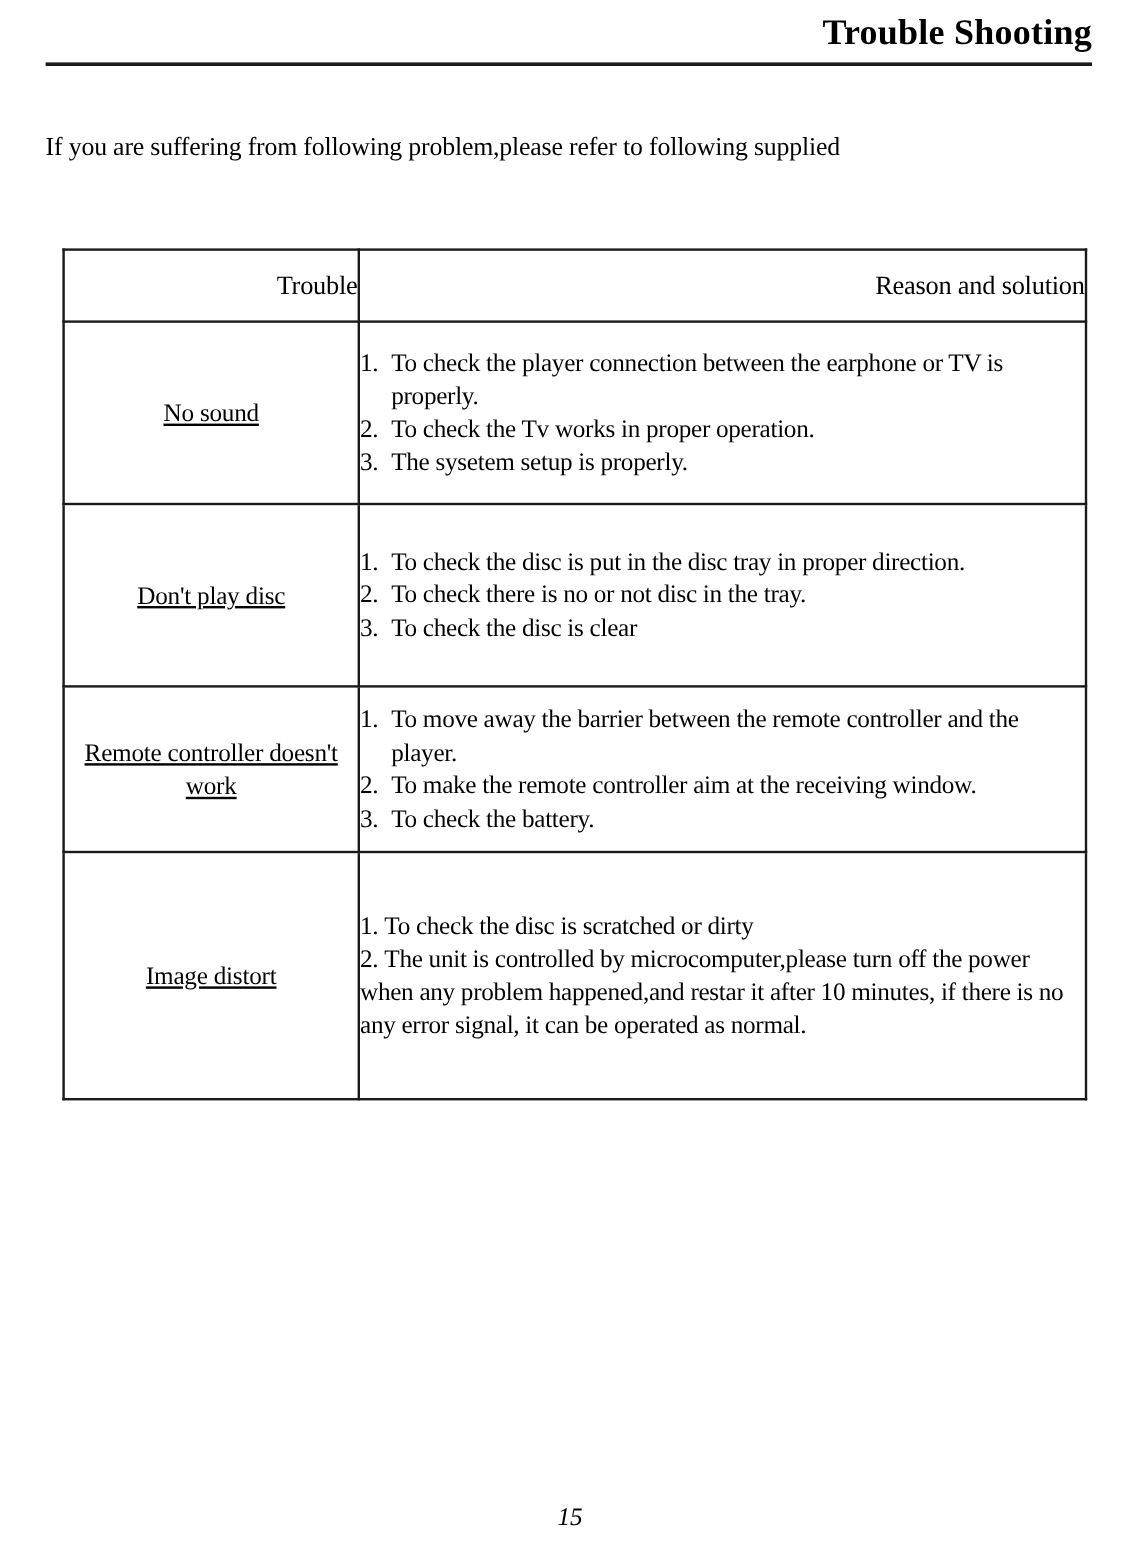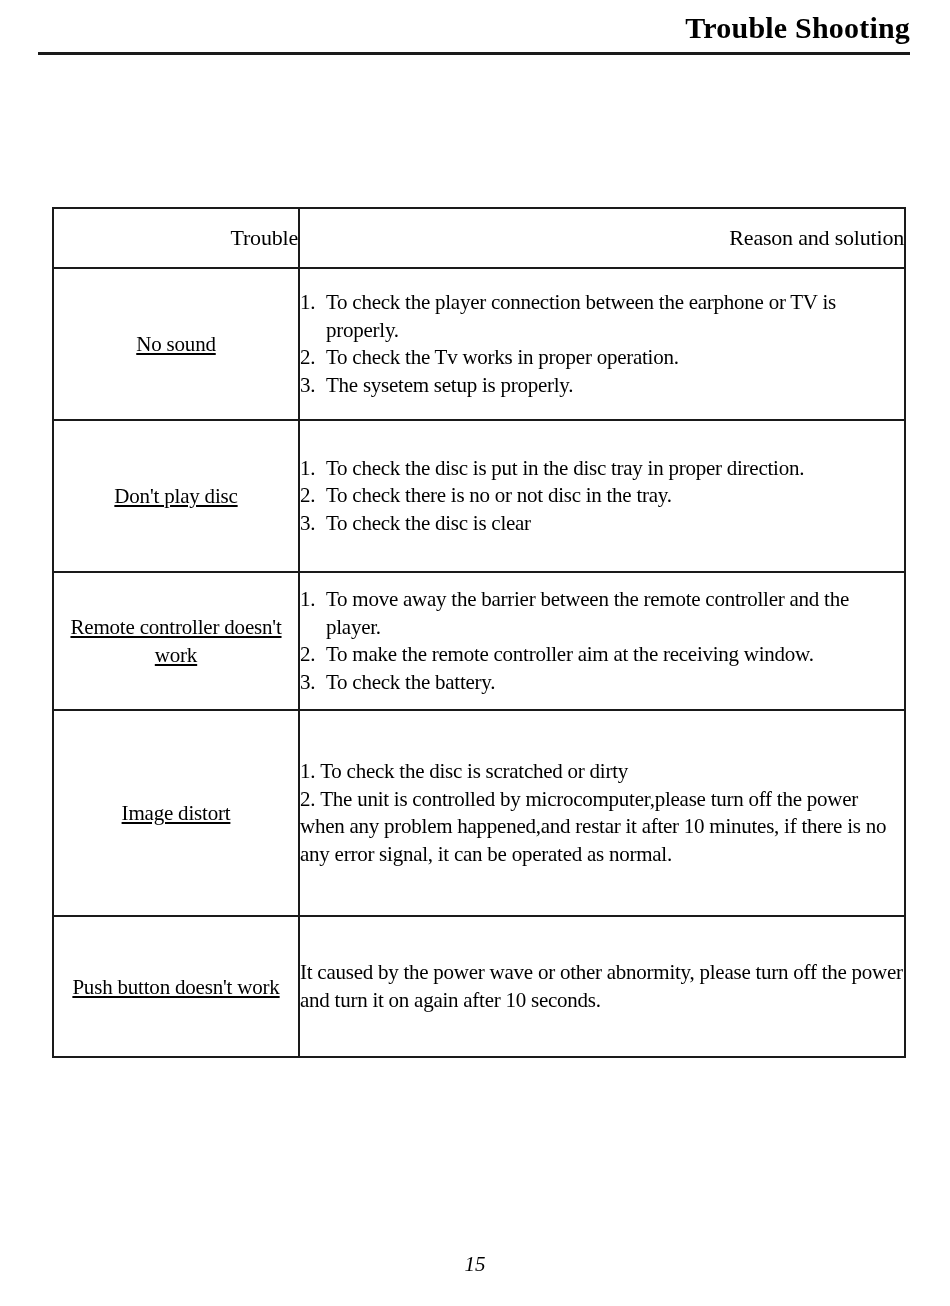--- a/index.html
+++ b/index.html
@@ -160,20 +160,21 @@
 <body>
 
 <div class="page">
 
   <div class="header">
     <div class="header-title">Trouble Shooting</div>
   </div>
   <div class="header-rule"></div>
 
   <div class="intro">
+    <div class="intro-line">If you are suffering from following problem,please refer to following supplied</div>
   </div>
 
   <div class="tbl-wrap">
     <table class="ts-table">
       <colgroup>
         <col class="col-trouble">
         <col class="col-reason">
       </colgroup>
       <thead>
         <tr>
@@ -219,26 +220,20 @@
         <tr class="row-h4">
           <td class="trouble-cell">Image distort</td>
           <td class="reason-cell">
             <ol class="sol-list flush">
               <li><span class="num">1.</span><span>To check the disc is scratched or dirty</span></li>
               <li><span class="num">2.</span><span>The unit is controlled by microcomputer,please turn off the power when any problem happened,and restar it after 10 minutes, if there is no any error signal, it can be operated as normal.</span></li>
             </ol>
           </td>
         </tr>
 
-        <tr class="row-h5">
-          <td class="trouble-cell">Push button doesn't work</td>
-          <td class="reason-cell plain-text">
-            <p>It caused by the power wave or other abnormity, please turn off the power and turn it on again after 10 seconds.</p>
-          </td>
-        </tr>
 
       </tbody>
     </table>
   </div>
 
   <div class="page-number">15</div>
 
 </div>
 
 </body></html>

